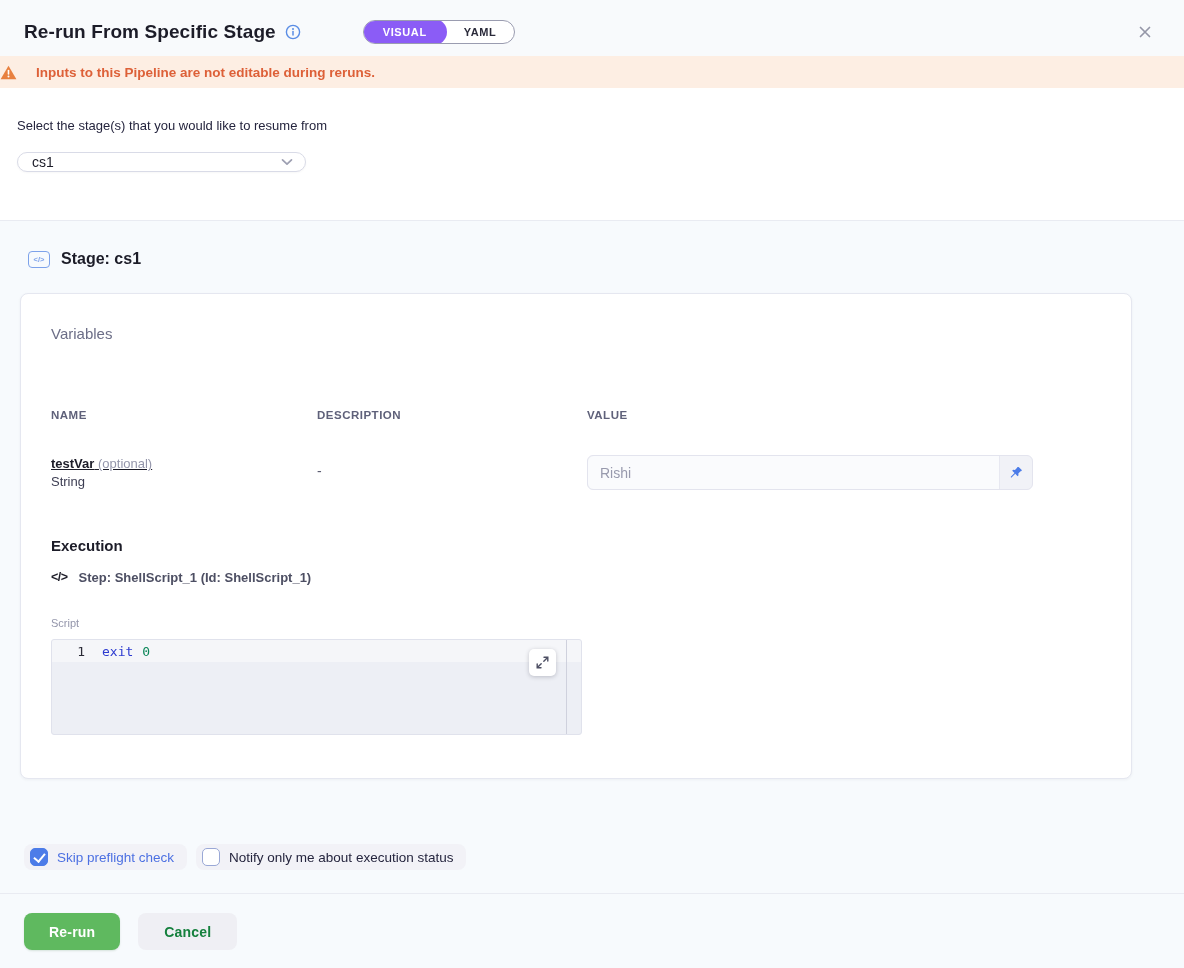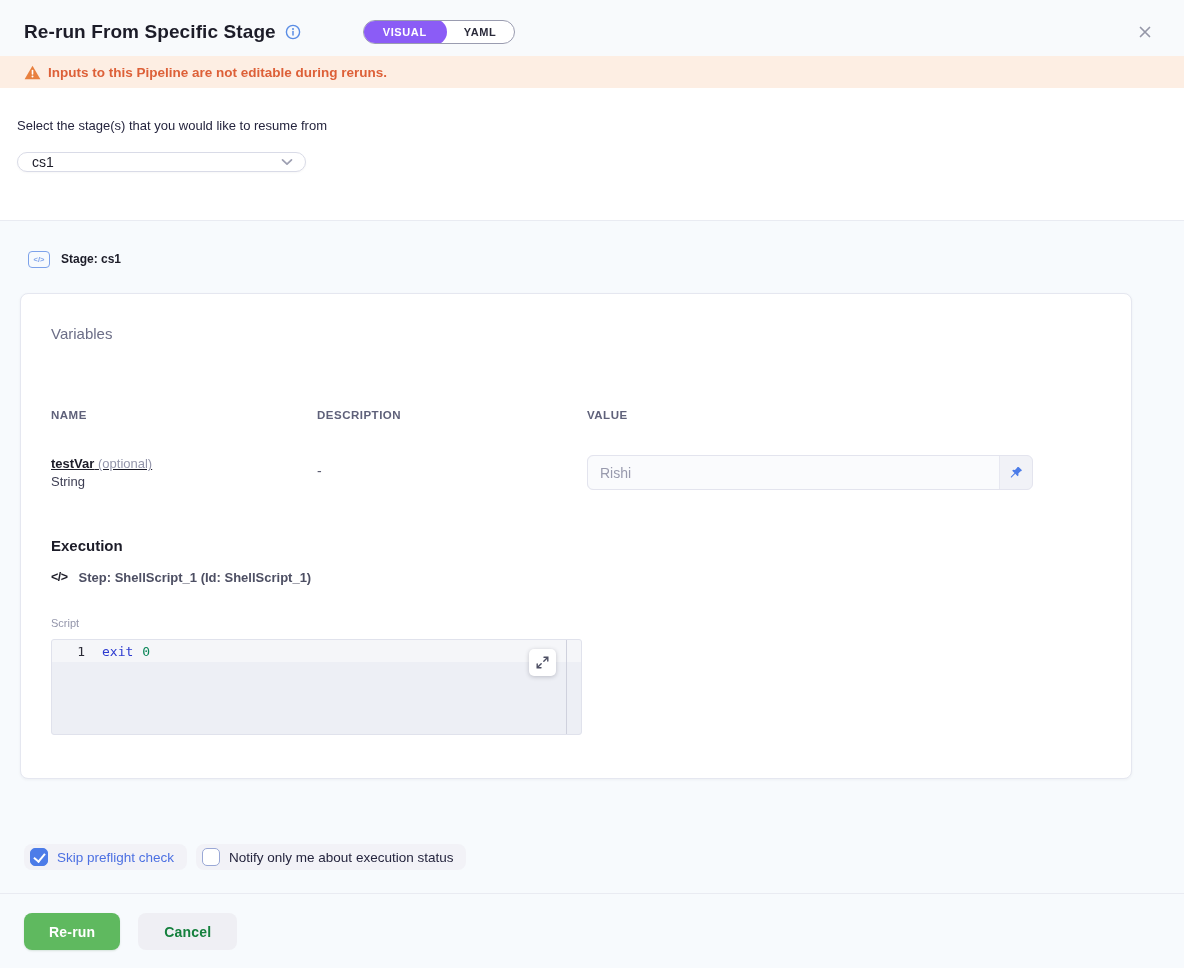--- a/index.html
+++ b/index.html
@@ -33,22 +33,21 @@
     display: inline-flex; align-items: center; cursor: pointer;
     border-radius: 999px;
   }
   .seg.checked { background: #8b5cf6; color: #ffffff; margin: -1px; height: 26px; padding: 0 20px; }
   .close-btn { margin-left: auto; cursor: pointer; display: inline-flex; padding: 4px; }
 
   
   .banner {
     height: 32px; flex: 0 0 32px;
     background: var(--banner-bg, #fdeee3);
-    display: flex; align-items: center; gap: 7px;
-    padding-left: 24px;
+    display: flex; align-items: center; gap: 19px;
   }
   .banner-text { font-size: 13.5px; font-weight: 600; color: var(--warning, #dd6038); }
 
   
   .select-sec {
     flex: 0 0 133px; background: #ffffff;
     border-bottom: 1px solid #e9ebf2;
     padding: 30px 0 0 17px;
   }
   .select-label { font-size: 13px; font-weight: 500; color: #25253e; }
@@ -60,21 +59,21 @@
     box-shadow: 0 1px 2px rgba(40,41,61,.04);
   }
   .dropdown-value { font-size: 14px; color: #1c1c28; }
 
   
   .stage-sec {
     flex: 0 0 672px; background: var(--bg-tint2, #f7fafd);
     padding: 27px 24px 0 20px;
   }
   .stage-heading { display: flex; align-items: center; gap: 11px; margin-left: 8px; height: 22px; }
-  .stage-heading-text { font-size: 12px; font-weight: 700; color: #1c1c28; }
+  .stage-heading-text { font-size: 16px; font-weight: 700; color: #1c1c28; }
   .stage-icon {
     width: 22px; height: 17px; border: 1.6px solid #7da2ea; border-radius: 4px;
     display: inline-flex; align-items: center; justify-content: center;
     color: #7da2ea; font-size: 7.5px; font-weight: 700; letter-spacing: 0;
   }
 
   .card {
     margin-top: 23px; width: 1112px; height: 486px;
     background: #ffffff; border: 1px solid #e5e7f0; border-radius: 8px;
     box-shadow: 0 1px 3px rgba(40,41,61,.05);

